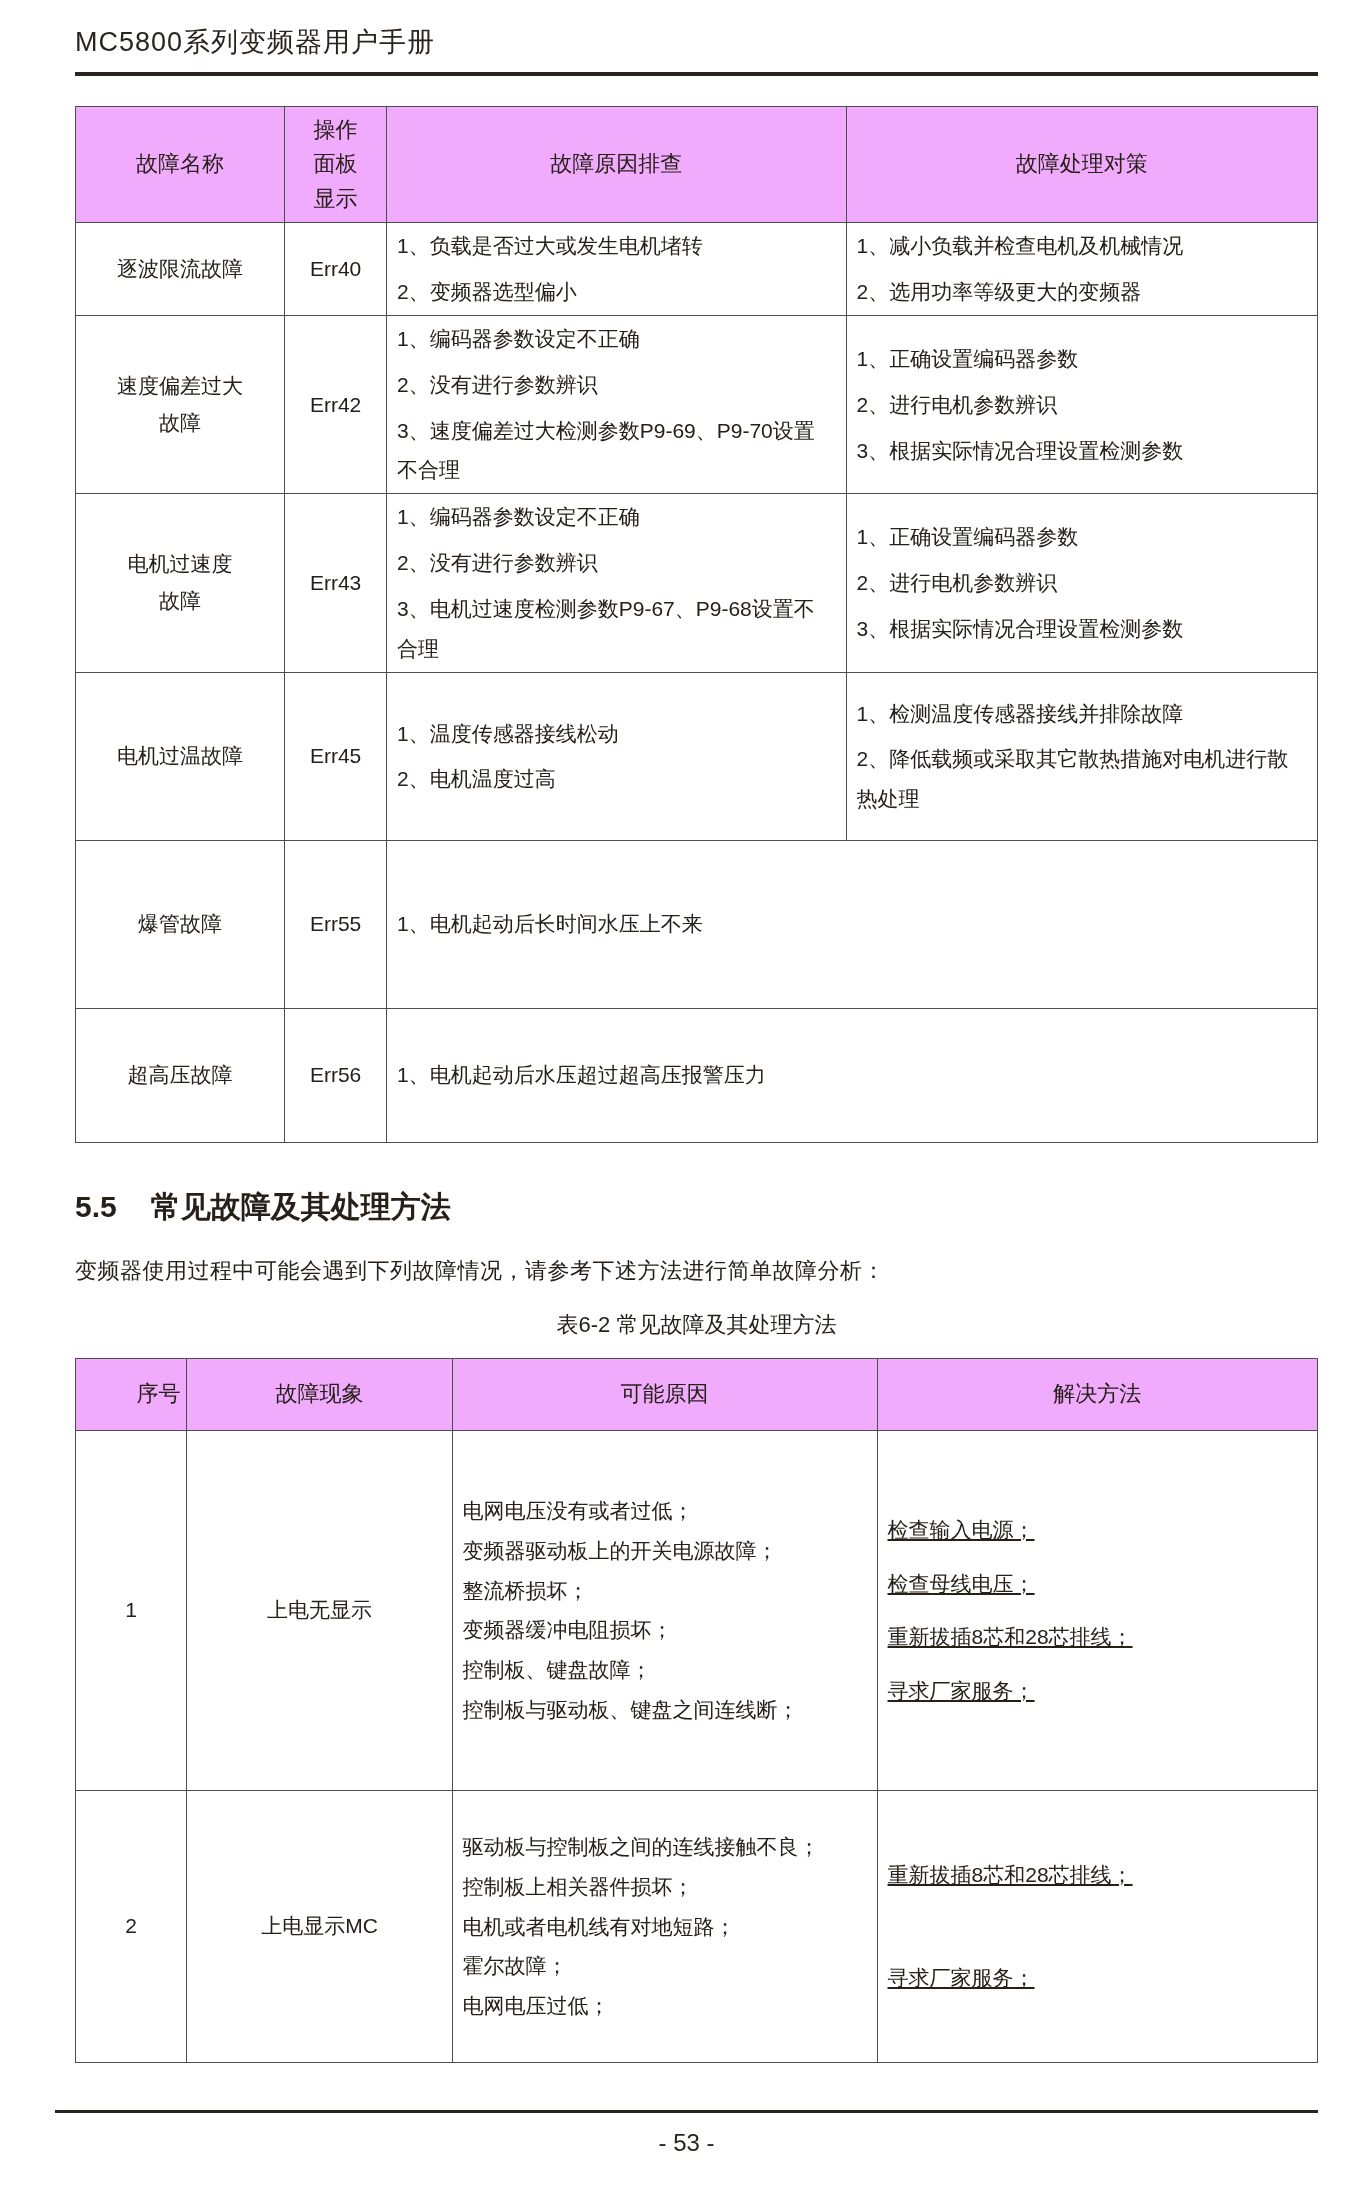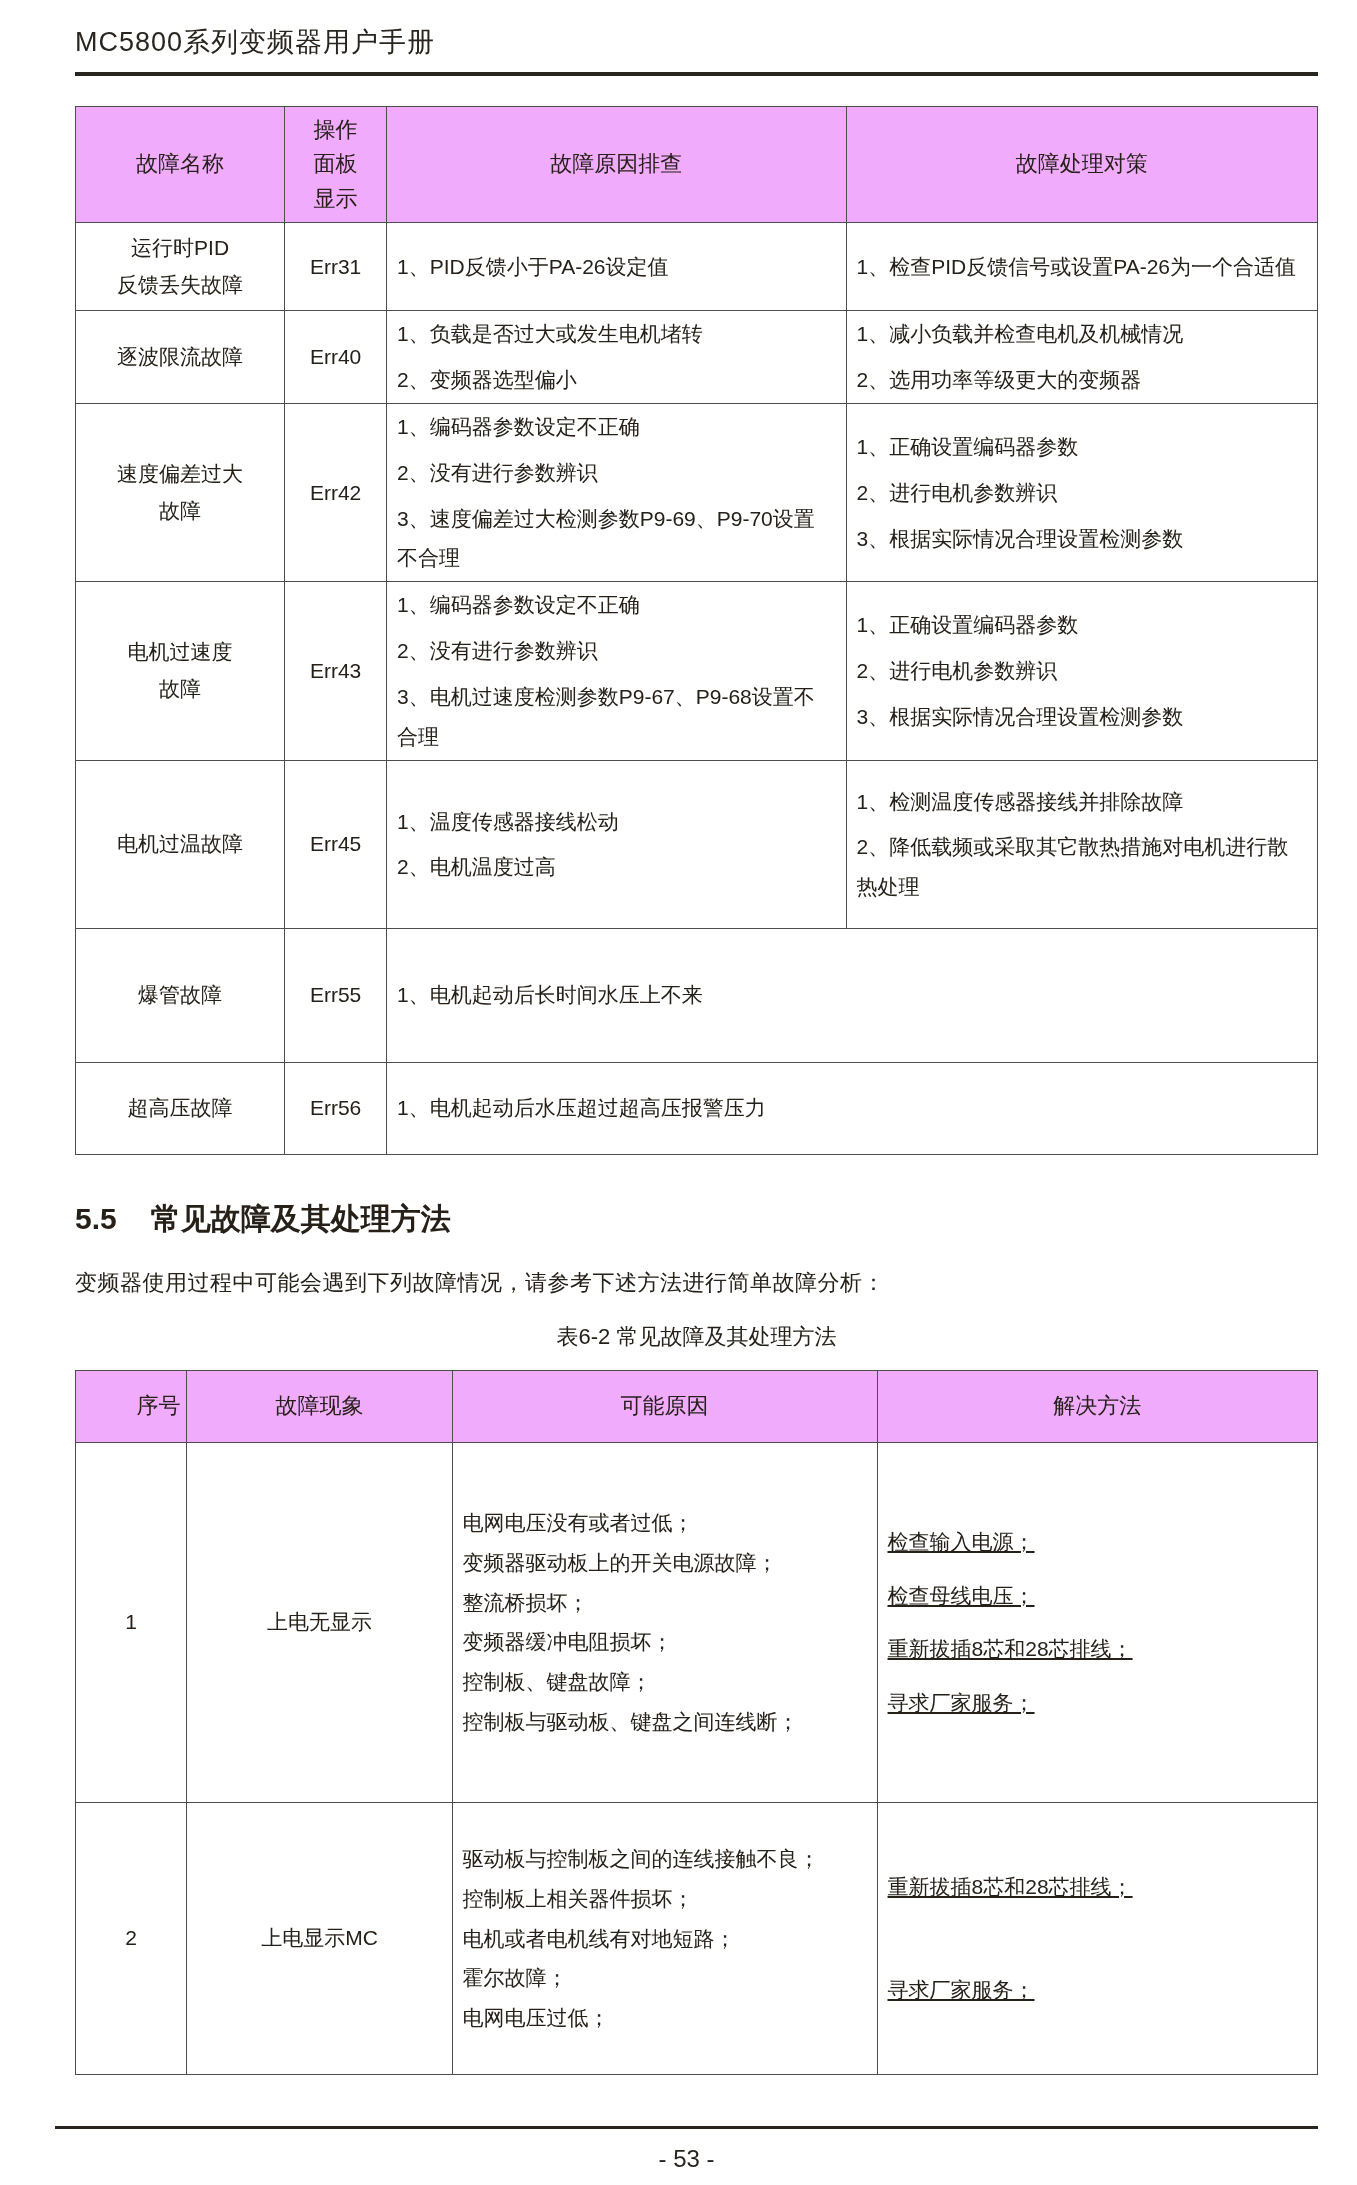--- a/index.html
+++ b/index.html
@@ -55,21 +55,21 @@
   .t2 tbody tr:nth-child(1){height:360px;}
   .t2 tbody tr:nth-child(2){height:272px;}
   .t2 .c-no,.t2 .c-ph{text-align:center;}
   .t2 .c-list{line-height:1.8;}
   .t2 .c-list .li+.li{margin-top:2px;}
   .t2 .solbox{display:flex;flex-direction:column;justify-content:center;text-decoration:underline;}
   .t2 tbody tr:nth-child(1) .solbox .li+.li{margin-top:16px;}
   .t2 tbody tr:nth-child(2) .solbox .li+.li{margin-top:66px;}
 
   
-  .page-footer{position:absolute;left:55px;right:39px;bottom:12px;}
+  .page-footer{position:absolute;left:55px;right:39px;bottom:28px;}
   .footer-rule{height:3.5px;background:#2a241f;}
   .page-num{text-align:center;font-size:24px;margin-top:16px;color:#2a241f;}
 </style>
 </head>
 <body>
 
 <div class="page">
   <div class="content">
 
     <header class="doc-header">
@@ -83,31 +83,20 @@
           <th>故障名称</th>
           <th class="pre">操作
 面板
 显示</th>
           <th>故障原因排查</th>
           <th>故障处理对策</th>
         </tr>
       </thead>
       <tbody>
           <tr>
-            <td class="c-name pre">运行时PID
-反馈丢失故障</td>
-            <td class="c-code">Err31</td>
-            <td class="c-list">
-              <div class="li">1、PID反馈小于PA-26设定值</div>
-            </td>
-            <td class="c-list sol">
-              <div class="li">1、检查PID反馈信号或设置PA-26为一个合适值</div>
-            </td>
-          </tr>
-          <tr>
             <td class="c-name pre">逐波限流故障</td>
             <td class="c-code">Err40</td>
             <td class="c-list">
               <div class="li">1、负载是否过大或发生电机堵转</div>
               <div class="li">2、变频器选型偏小</div>
             </td>
             <td class="c-list sol">
               <div class="li">1、减小负载并检查电机及机械情况</div>
               <div class="li">2、选用功率等级更大的变频器</div>
             </td>

